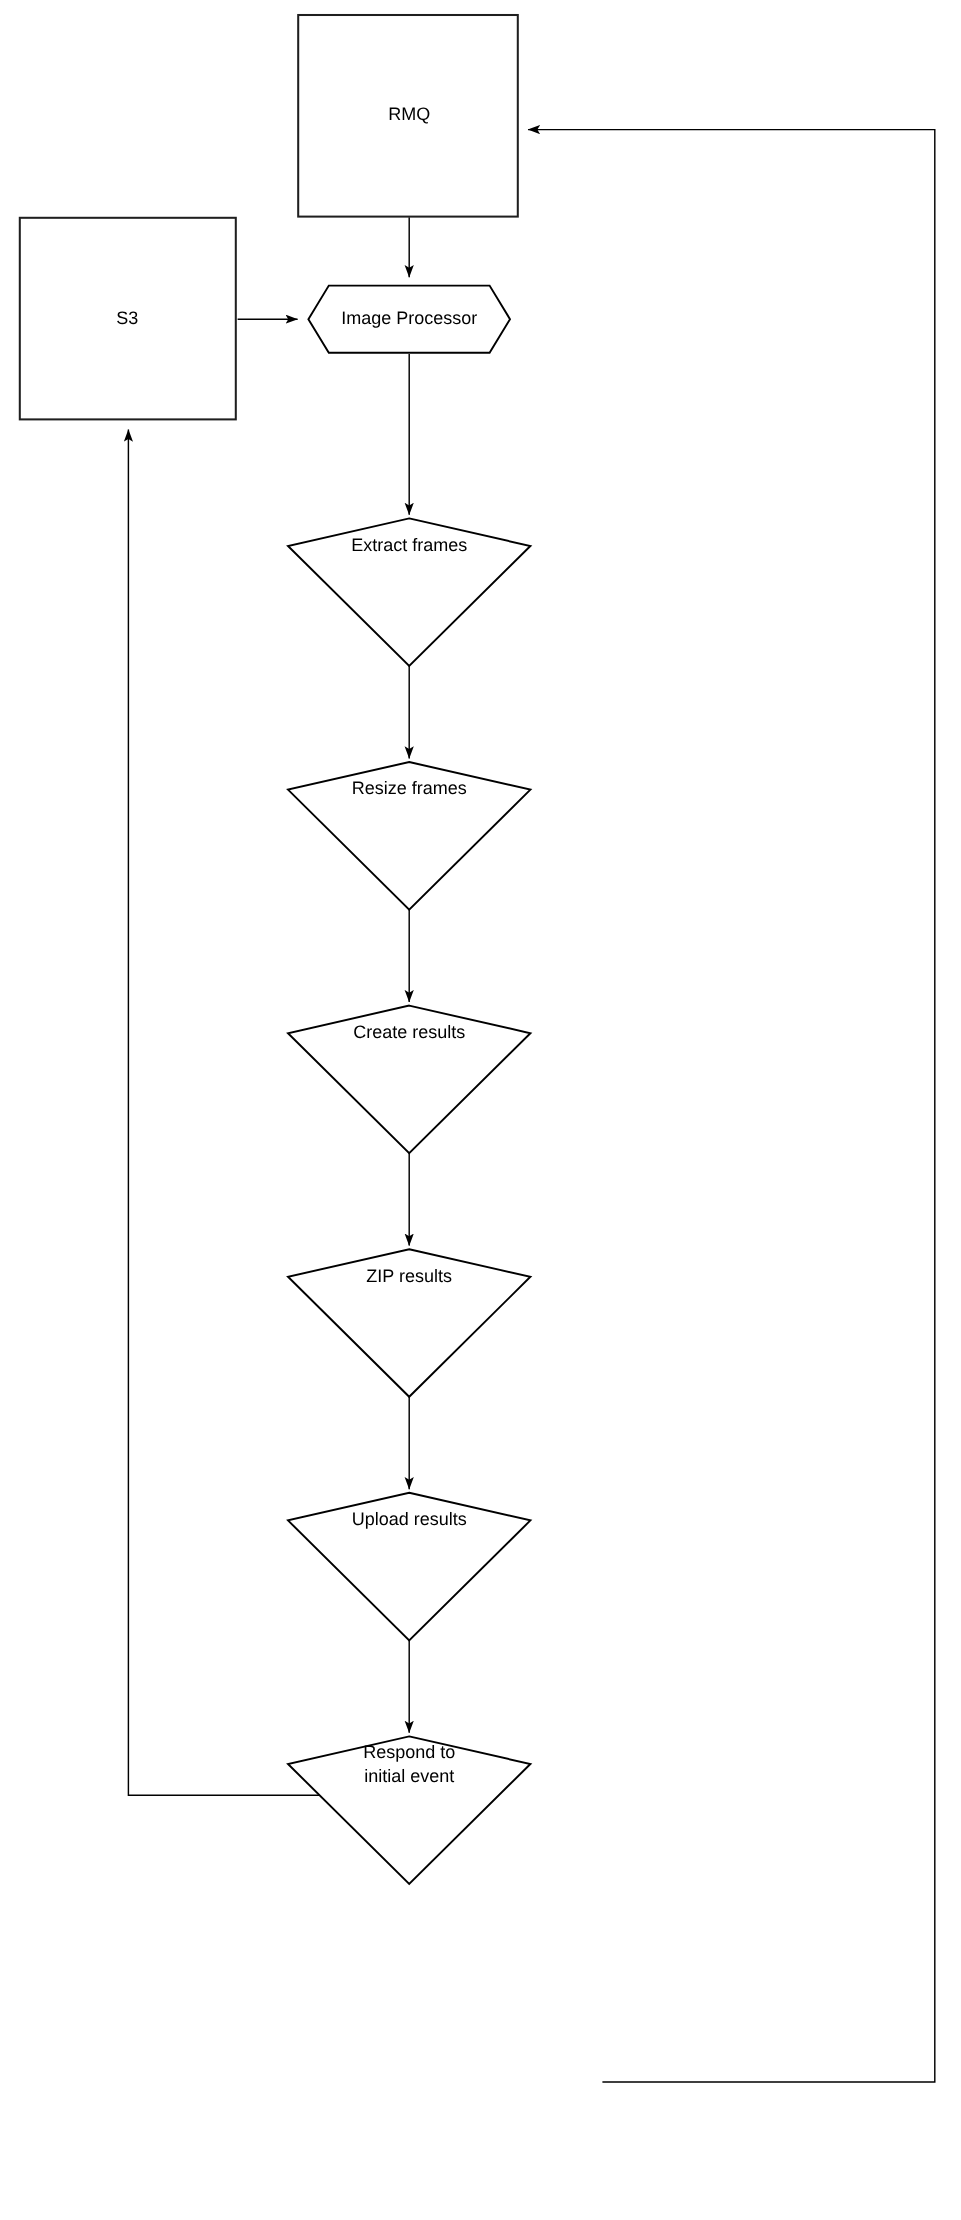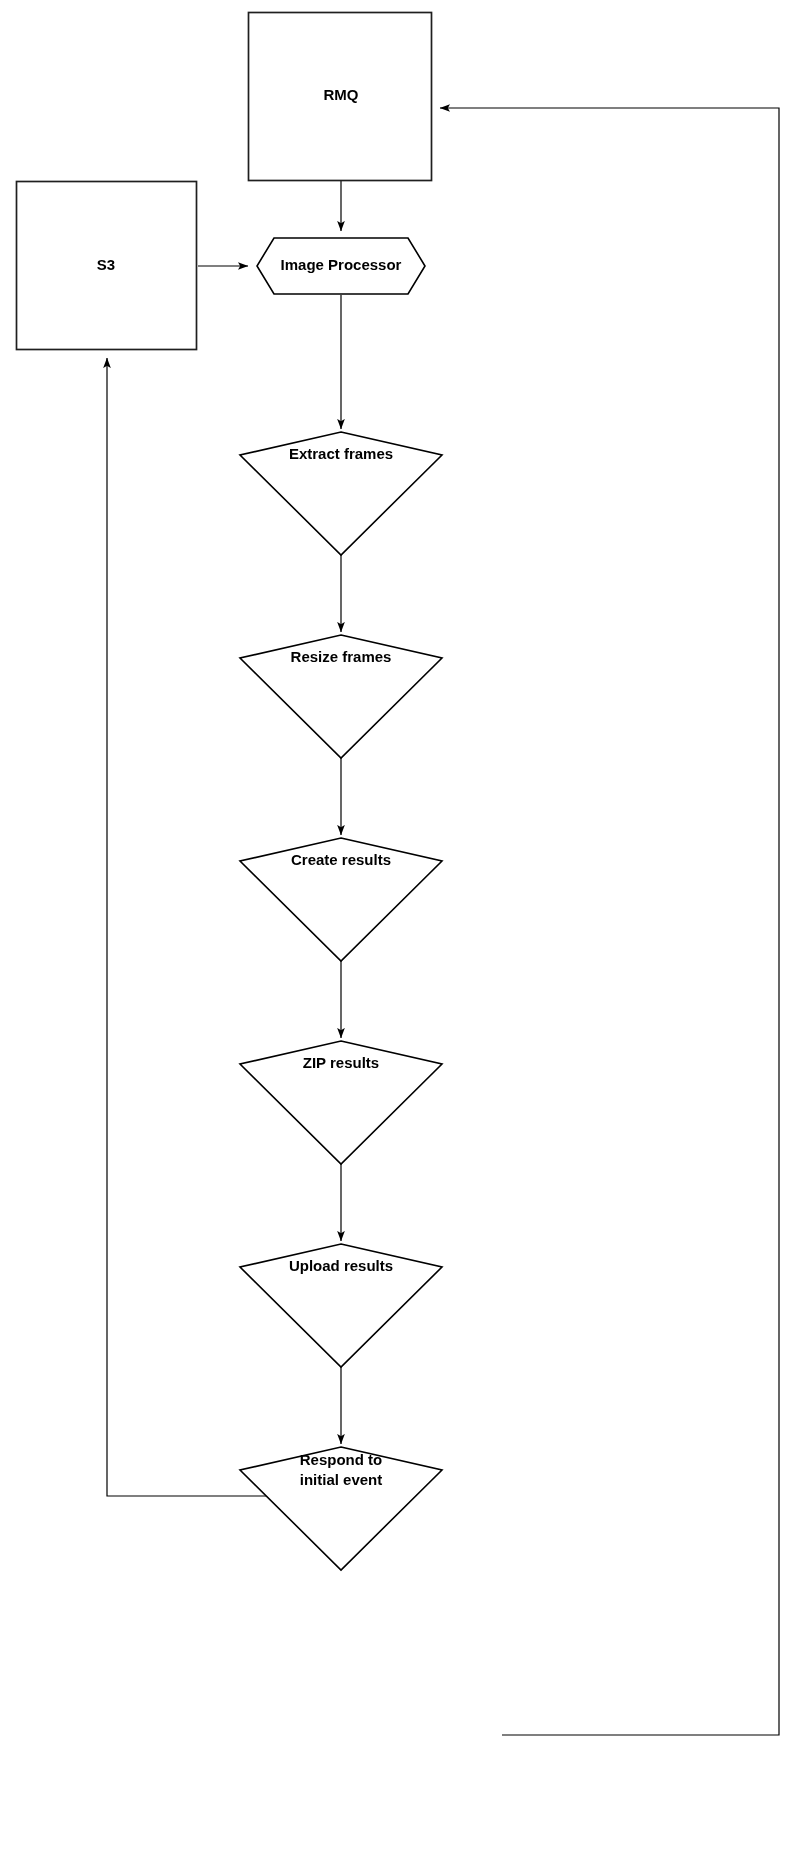--- a/index.html
+++ b/index.html
@@ -1,18 +1,18 @@
 <!DOCTYPE html>
 <html><head>
 <meta charset="utf-8">
 <style>
   html,body{margin:0;padding:0;background:#ffffff;}
   body{width:801px;height:1850px;position:relative;overflow:hidden;
        font-family:"Liberation Sans","DejaVu Sans",sans-serif;}
-  #diagram{position:absolute;left:0;top:0;width:801px;height:1850px;font-weight:bold;}
+  #diagram{position:absolute;left:0;top:0;width:801px;height:1850px;}
   .node-label{
     font-family:"Liberation Sans","DejaVu Sans",sans-serif;
     font-size:15px;
     fill:#000000;
     text-anchor:middle;
     dominant-baseline:middle;
   }
   .shape{fill:#ffffff;stroke:#000000;stroke-width:1.6;}
   .shape-box{fill:#ffffff;stroke:#1f1f1f;stroke-width:1.7;}
   .edge{fill:none;stroke:#000000;stroke-width:1.2;}

